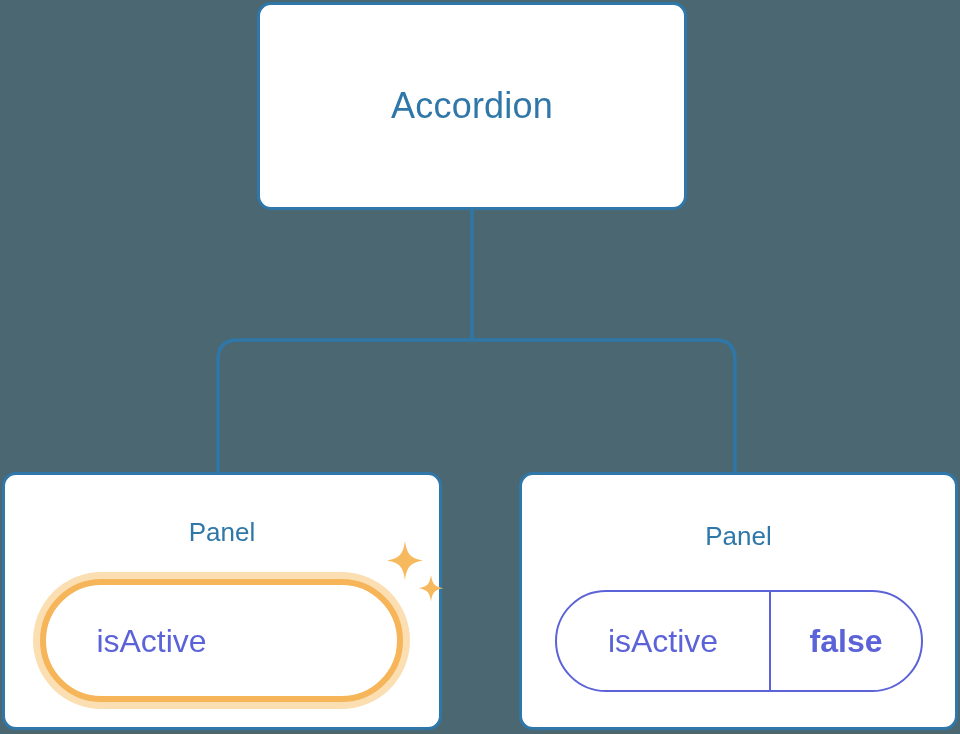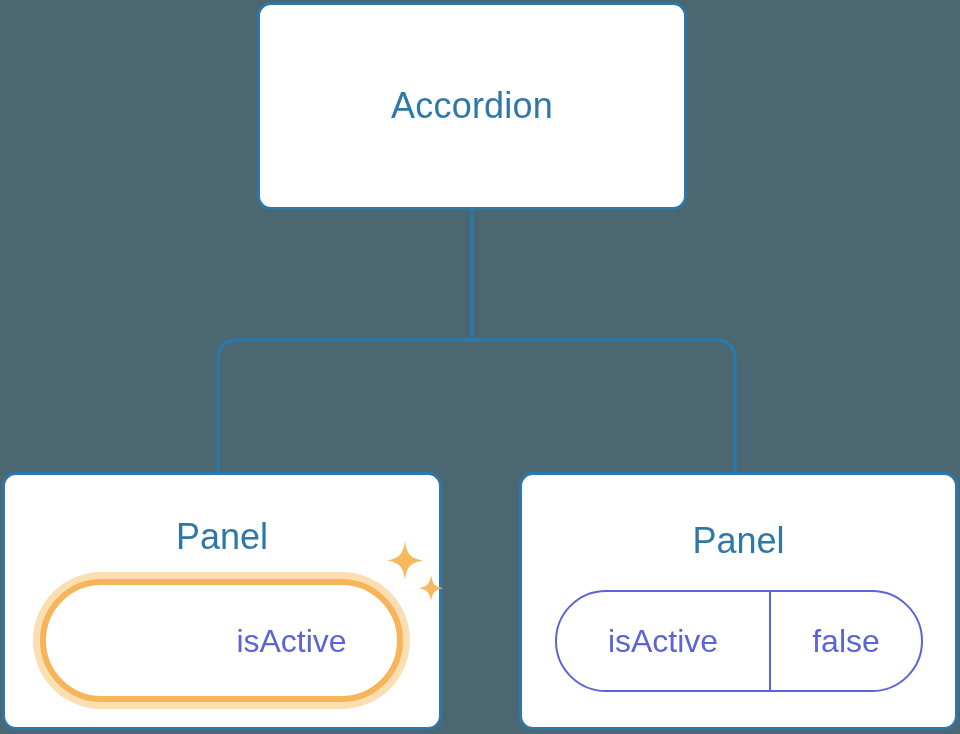--- a/index.html
+++ b/index.html
@@ -69,40 +69,39 @@
     width: 440px;
   }
 
   .panel-card.right {
     left: 519px;
     width: 439px;
   }
 
   .panel-title {
     color: #2F77A8;
-    font-size: 36px;
+    font-size: 26px;
     line-height: 1;
     margin-top: 44px;
   }
 
   .panel-card.right .panel-title {
     margin-top: 48px;
   }
 
   
   .pill-wrap {
     position: absolute;
   }
 
   .pill {
     display: flex;
     align-items: stretch;
     box-sizing: border-box;
     background: #FFFFFF;
-    justify-content: flex-end;
   }
 
   
   .pill.plain {
     border: 2px solid #5C63D8;
     border-radius: 999px;
     height: 102px;
   }
 
   .pill.plain .pill-key,
@@ -115,20 +114,21 @@
     line-height: 1;
   }
 
   .pill.plain .pill-key {
     width: 212px;
   }
 
   .pill.plain .pill-val {
     width: 150px;
     border-left: 2px solid #5C63D8;
+    font-weight: bold;
   }
 
   
   .pill-halo {
     position: absolute;
     left: 0;
     top: 0;
     width: 377px;
     height: 137px;
     border-radius: 999px;

